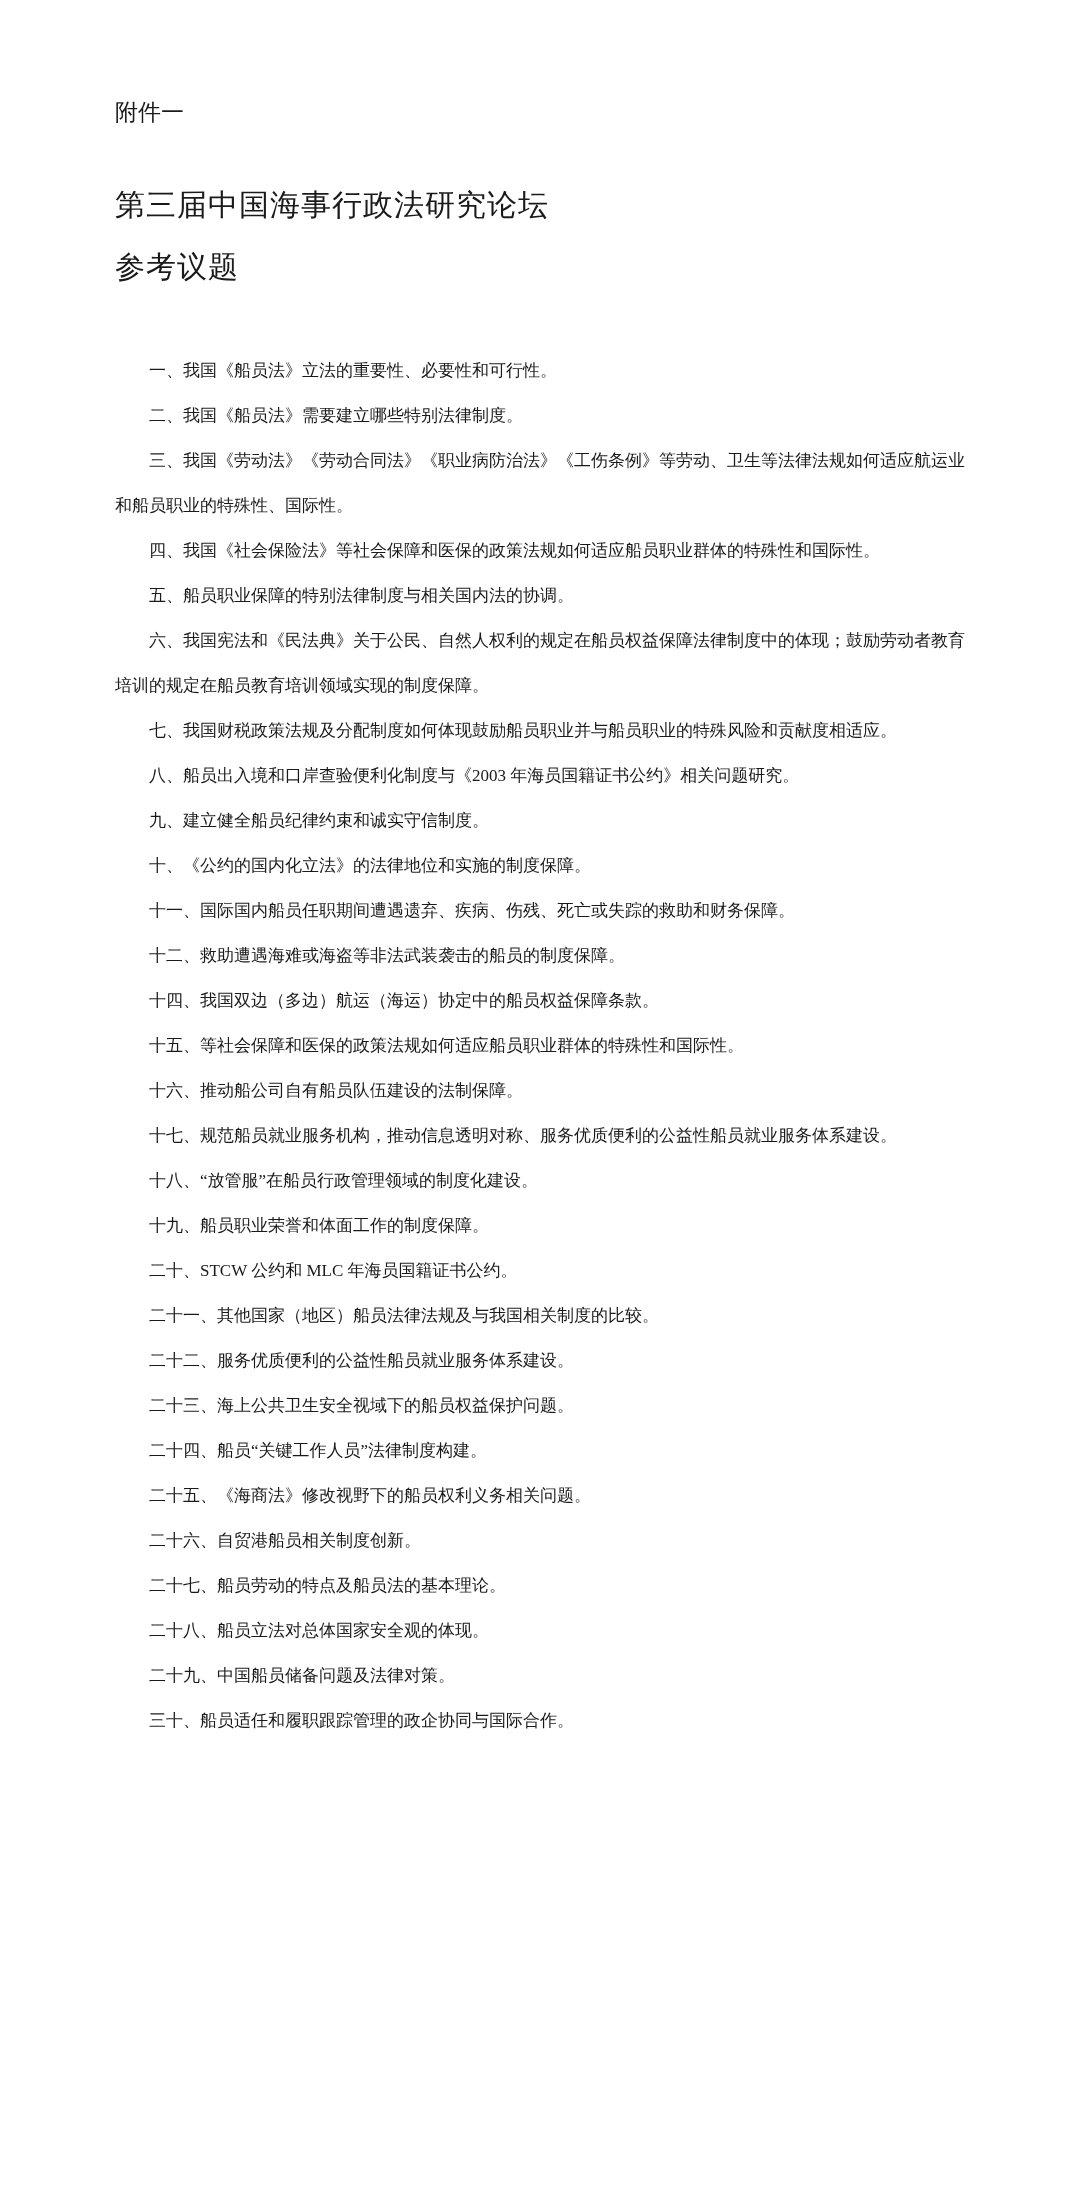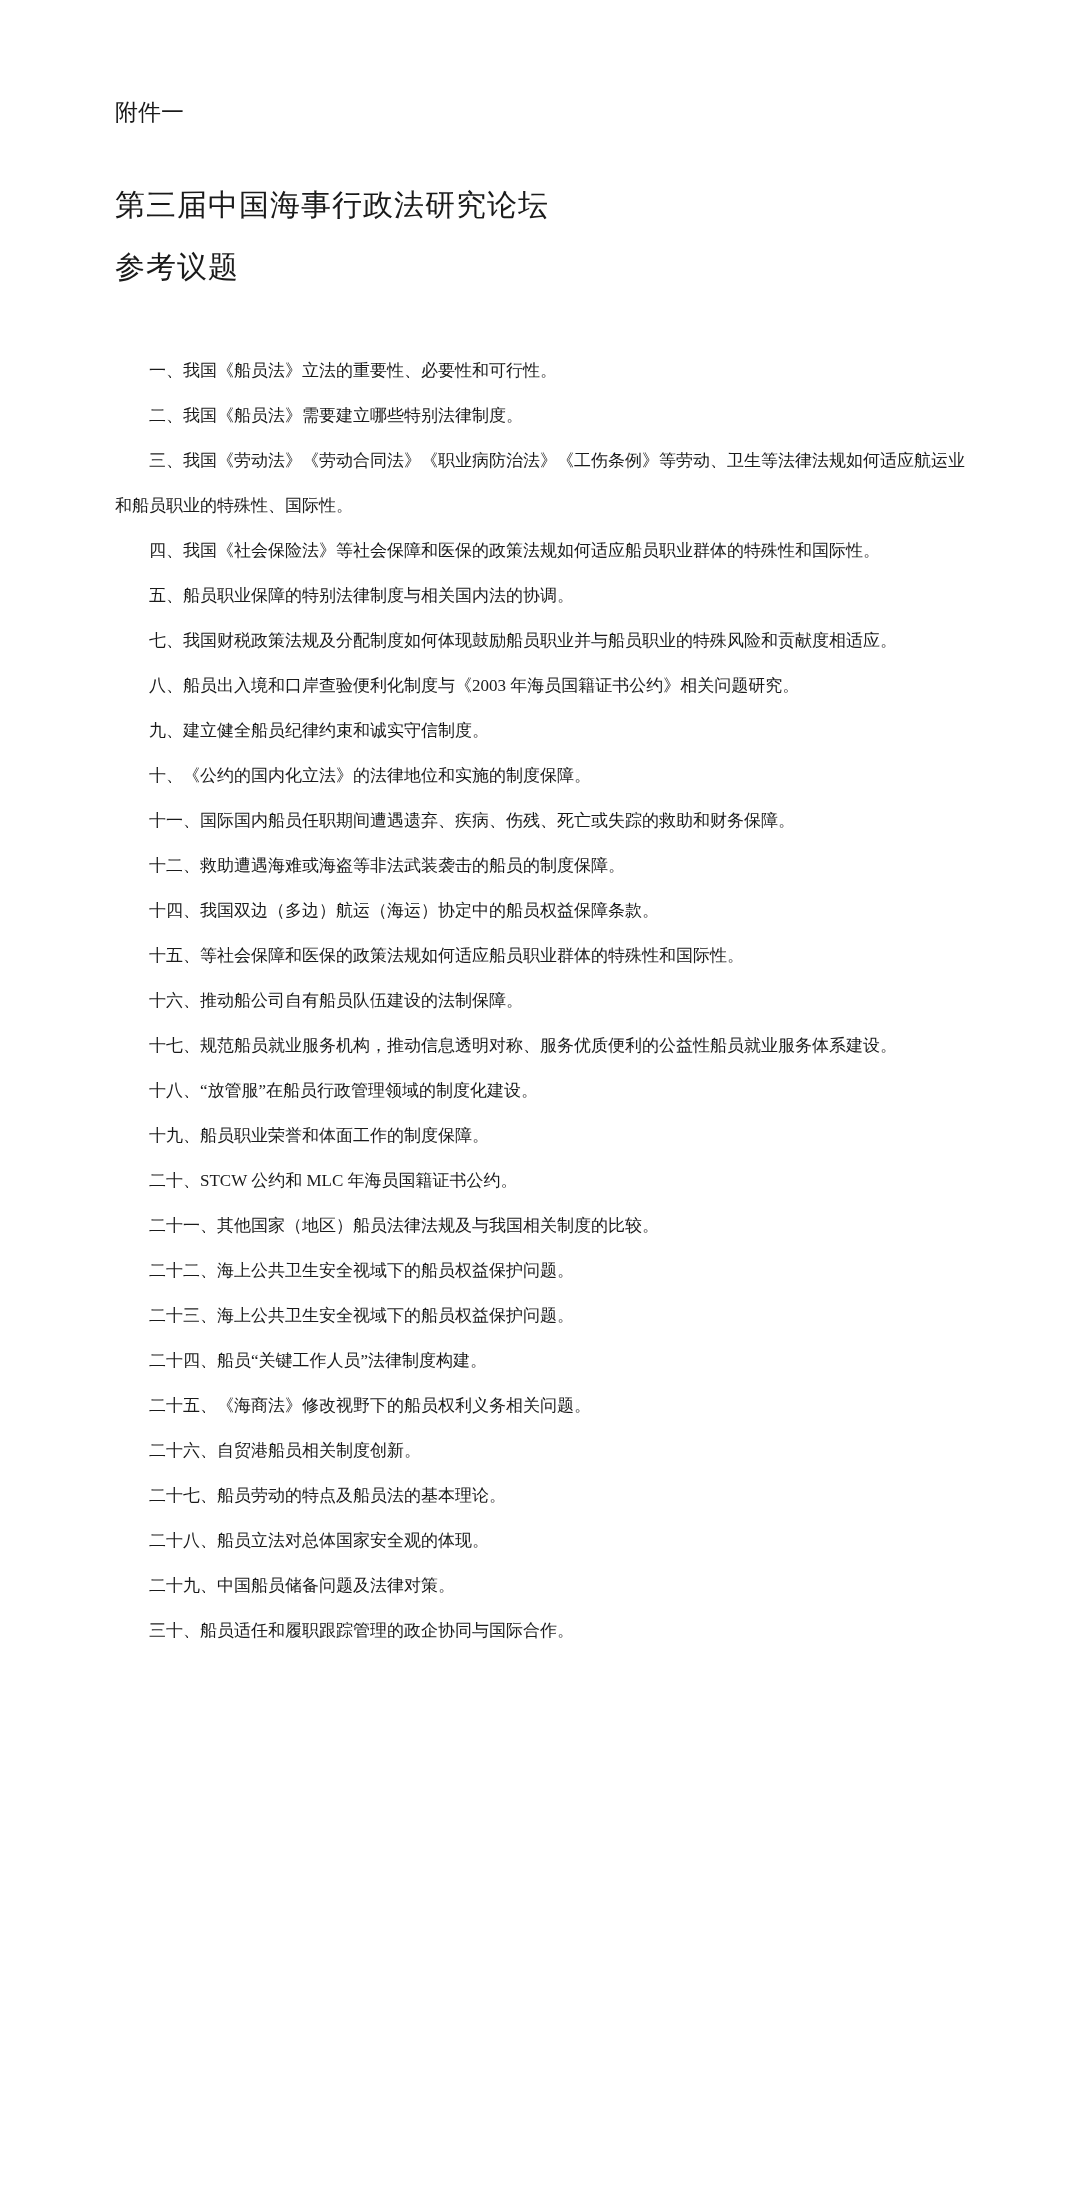--- a/index.html
+++ b/index.html
@@ -57,35 +57,36 @@
     <div class="title-line">第三届中国海事行政法研究论坛</div>
     <div class="title-line">参考议题</div>
   </div>
 
   <div class="topics">
       <p class="topic">一、我国《船员法》立法的重要性、必要性和可行性。</p>
       <p class="topic">二、我国《船员法》需要建立哪些特别法律制度。</p>
       <p class="topic">三、我国《劳动法》《劳动合同法》《职业病防治法》《工伤条例》等劳动、卫生等法律法规如何适应航运业和船员职业的特殊性、国际性。</p>
       <p class="topic">四、我国《社会保险法》等社会保障和医保的政策法规如何适应船员职业群体的特殊性和国际性。</p>
       <p class="topic">五、船员职业保障的特别法律制度与相关国内法的协调。</p>
+      <p class="topic">六、我国宪法和《民法典》关于公民、自然人权利的规定在船员权益保障法律制度中的体现；鼓励劳动者教育培训的规定在船员教育培训领域实现的制度保障。</p>
       <p class="topic">七、我国财税政策法规及分配制度如何体现鼓励船员职业并与船员职业的特殊风险和贡献度相适应。</p>
       <p class="topic">八、船员出入境和口岸查验便利化制度与《2003 年海员国籍证书公约》相关问题研究。</p>
       <p class="topic">九、建立健全船员纪律约束和诚实守信制度。</p>
       <p class="topic">十、《公约的国内化立法》的法律地位和实施的制度保障。</p>
       <p class="topic">十一、国际国内船员任职期间遭遇遗弃、疾病、伤残、死亡或失踪的救助和财务保障。</p>
       <p class="topic">十二、救助遭遇海难或海盗等非法武装袭击的船员的制度保障。</p>
       <p class="topic">十四、我国双边（多边）航运（海运）协定中的船员权益保障条款。</p>
       <p class="topic">十五、等社会保障和医保的政策法规如何适应船员职业群体的特殊性和国际性。</p>
       <p class="topic">十六、推动船公司自有船员队伍建设的法制保障。</p>
       <p class="topic">十七、规范船员就业服务机构，推动信息透明对称、服务优质便利的公益性船员就业服务体系建设。</p>
       <p class="topic">十八、“放管服”在船员行政管理领域的制度化建设。</p>
       <p class="topic">十九、船员职业荣誉和体面工作的制度保障。</p>
       <p class="topic">二十、STCW 公约和 MLC 年海员国籍证书公约。</p>
       <p class="topic">二十一、其他国家（地区）船员法律法规及与我国相关制度的比较。</p>
-      <p class="topic">二十二、海上公共卫生安全视域下的船员权益保护问题。</p>
+      <p class="topic">二十二、服务优质便利的公益性船员就业服务体系建设。</p>
       <p class="topic">二十三、海上公共卫生安全视域下的船员权益保护问题。</p>
       <p class="topic">二十四、船员“关键工作人员”法律制度构建。</p>
       <p class="topic">二十五、《海商法》修改视野下的船员权利义务相关问题。</p>
       <p class="topic">二十六、自贸港船员相关制度创新。</p>
       <p class="topic">二十七、船员劳动的特点及船员法的基本理论。</p>
       <p class="topic">二十八、船员立法对总体国家安全观的体现。</p>
       <p class="topic">二十九、中国船员储备问题及法律对策。</p>
       <p class="topic">三十、船员适任和履职跟踪管理的政企协同与国际合作。</p>
     </div>
 

